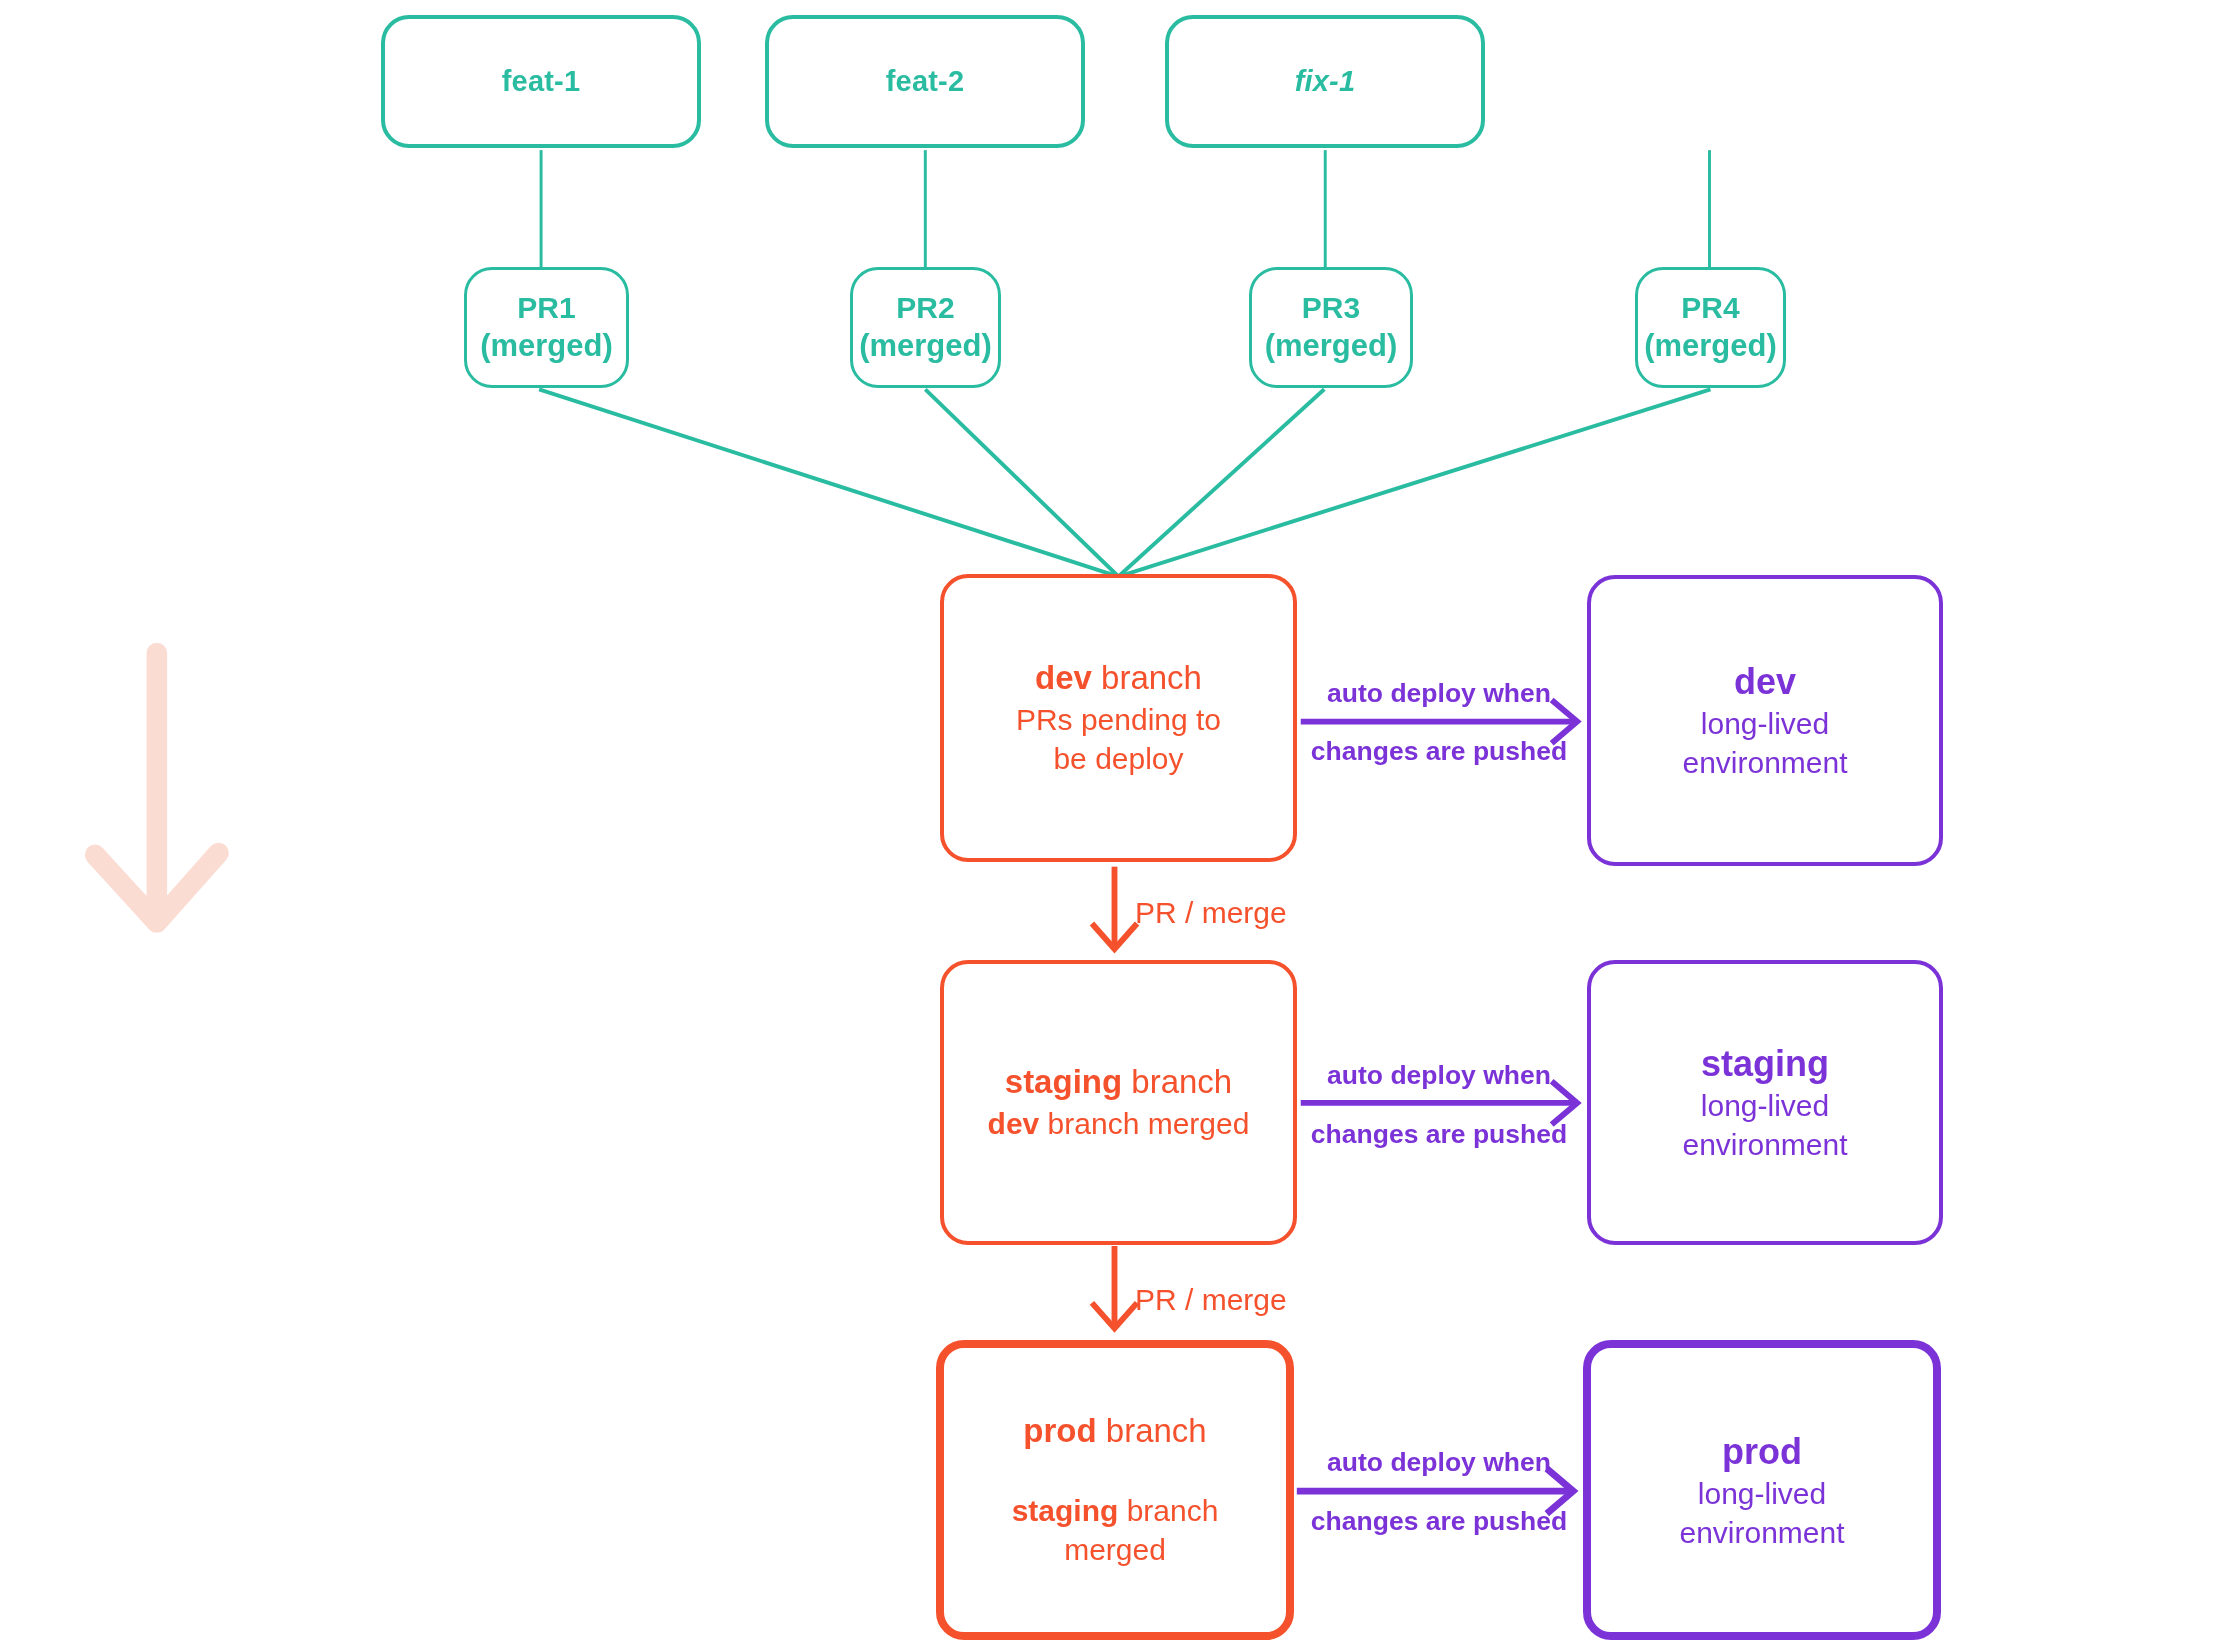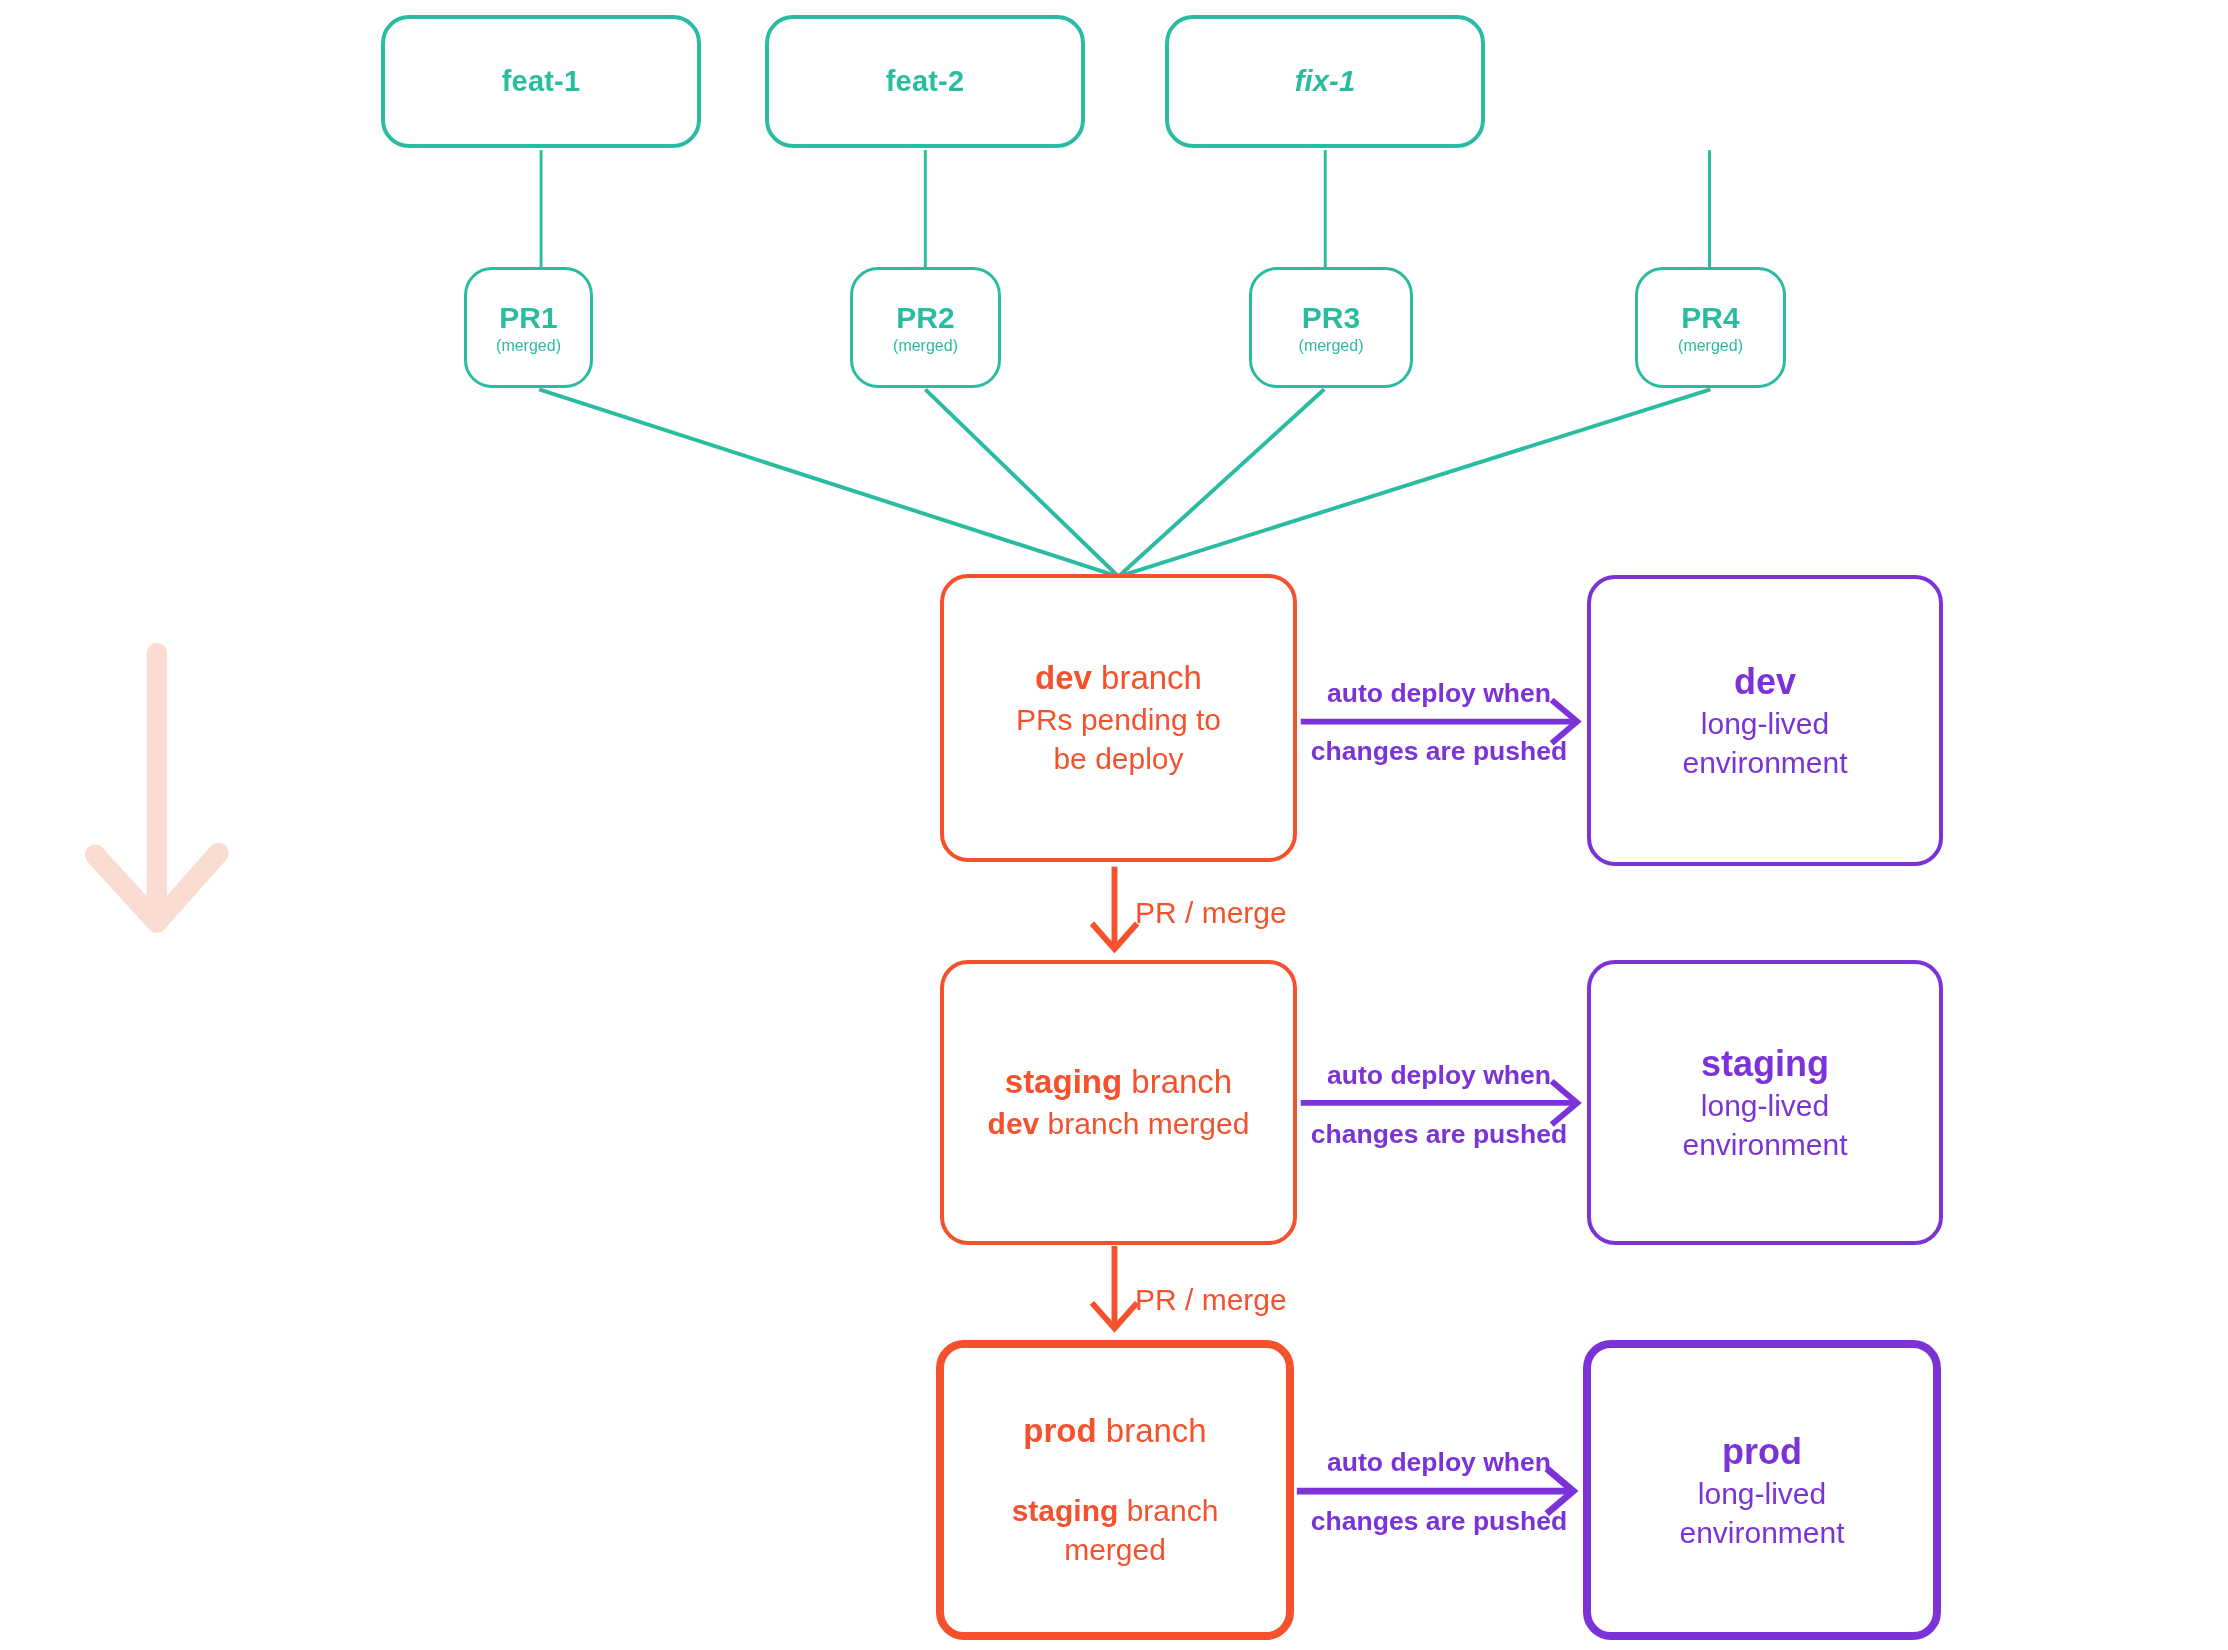--- a/index.html
+++ b/index.html
@@ -35,21 +35,21 @@
     border-radius:28px;
   }
   .teal-box{border:4.9px solid var(--teal);color:var(--teal);}
   .pr-box{border:3.9px solid var(--teal);color:var(--teal);}
   .orange-box{border:4.9px solid var(--orange);color:var(--orange);}
   .purple-box{border:4.9px solid var(--purple);color:var(--purple);}
   .thick{border-width:8.8px;}
 
   .feat-label{font-size:29px;font-weight:700;letter-spacing:0.2px;}
   .pr-label{font-size:30px;font-weight:700;line-height:1.25;}
-  .pr-status{font-size:16px;font-weight:400;line-height:1.25;text-align:center;}
+  .pr-status{font-size:31px;font-weight:700;line-height:1.25;text-align:center;}
 
   .branch-title{font-size:33px;font-weight:400;line-height:1.3;}
   .branch-title b{font-weight:700;}
   .branch-desc{font-size:30px;font-weight:400;line-height:1.32;}
   .branch-desc b{font-weight:700;}
 
   .env-title{font-size:36px;font-weight:700;line-height:1.25;}
   .env-desc{font-size:30px;font-weight:400;line-height:1.3;}
 
   .float-label{
@@ -110,21 +110,21 @@
   <div class="box teal-box" style="left:381px;top:14.7px;width:320px;height:133px;">
     <div class="feat-label">feat-1</div>
   </div>
   <div class="box teal-box" style="left:765px;top:14.7px;width:320px;height:133px;">
     <div class="feat-label">feat-2</div>
   </div>
   <div class="box teal-box" style="left:1165px;top:14.7px;width:320px;height:133px;font-style:italic;">
     <div class="feat-label">fix-1</div>
   </div>
 
-  <div class="box pr-box" style="left:464px;top:267px;width:129px;height:121px;">
+  <div class="box pr-box" style="left:464px;top:267px;width:165px;height:121px;">
     <div class="pr-label">PR1</div>
     <div class="pr-status">(merged)</div>
   </div>
   <div class="box pr-box" style="left:850px;top:267px;width:151px;height:121px;">
     <div class="pr-label">PR2</div>
     <div class="pr-status">(merged)</div>
   </div>
   <div class="box pr-box" style="left:1249px;top:267px;width:164px;height:121px;">
     <div class="pr-label">PR3</div>
     <div class="pr-status">(merged)</div>

